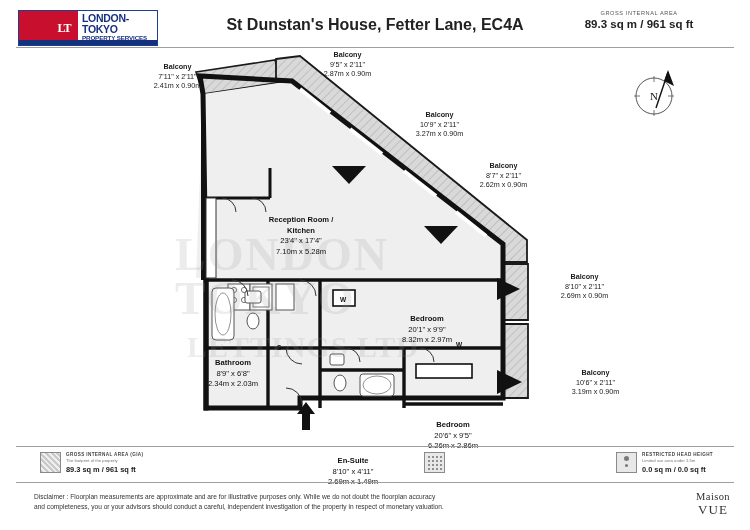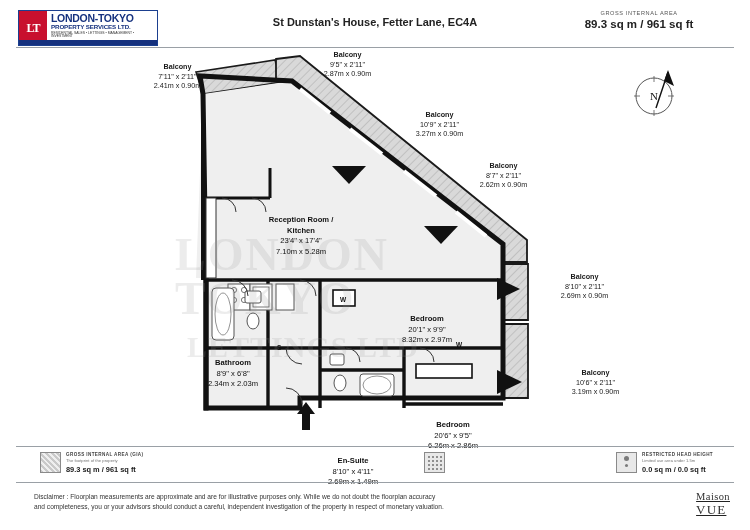--- a/index.html
+++ b/index.html
@@ -37,20 +37,21 @@
     display: flex;
     overflow: hidden;
   }
   .logo-mark {
     width: 28px;
     background: #c8102e;
     position: relative;
     display: flex;
     align-items: center;
     justify-content: center;
+    padding-left: 31px;
   }
   .logo-mark .lt {
     color: #fff;
     font-size: 12px;
     font-weight: bold;
     letter-spacing: -1px;
     font-family: "Liberation Serif", serif;
   }
   .logo-text {
     flex: 1;
@@ -82,21 +83,21 @@
     width: 100%;
     height: 5px;
     background: #15317e;
   }
 
   .title {
     position: absolute;
     left: 0; top: 16px;
     width: 750px;
     text-align: center;
-    font-size: 11px;
+    font-size: 16px;
     font-weight: bold;
     color: #222;
   }
 
   .gia-box {
     position: absolute;
     right: 16px; top: 10px;
     text-align: center;
     width: 190px;
   }
@@ -259,24 +260,23 @@
     position: absolute;
     left: 34px; top: 492px;
     width: 600px;
     font-size: 6.6px;
     line-height: 1.5;
     color: #333;
   }
   .maison {
     position: absolute;
     right: 20px; top: 492px;
-    text-align: left;
+    text-align: center;
     font-family: "Liberation Serif", serif;
     line-height: 1.0;
-    text-decoration: underline;
   }
   .maison .m1 { font-size: 10.5px; color: #333; letter-spacing: .4px;}
   .maison .m2 { font-size: 13px; color: #333; letter-spacing: 1.2px; }
 </style>
 </head>
 <body>
 
 <div class="page">
 
   <div class="header">

